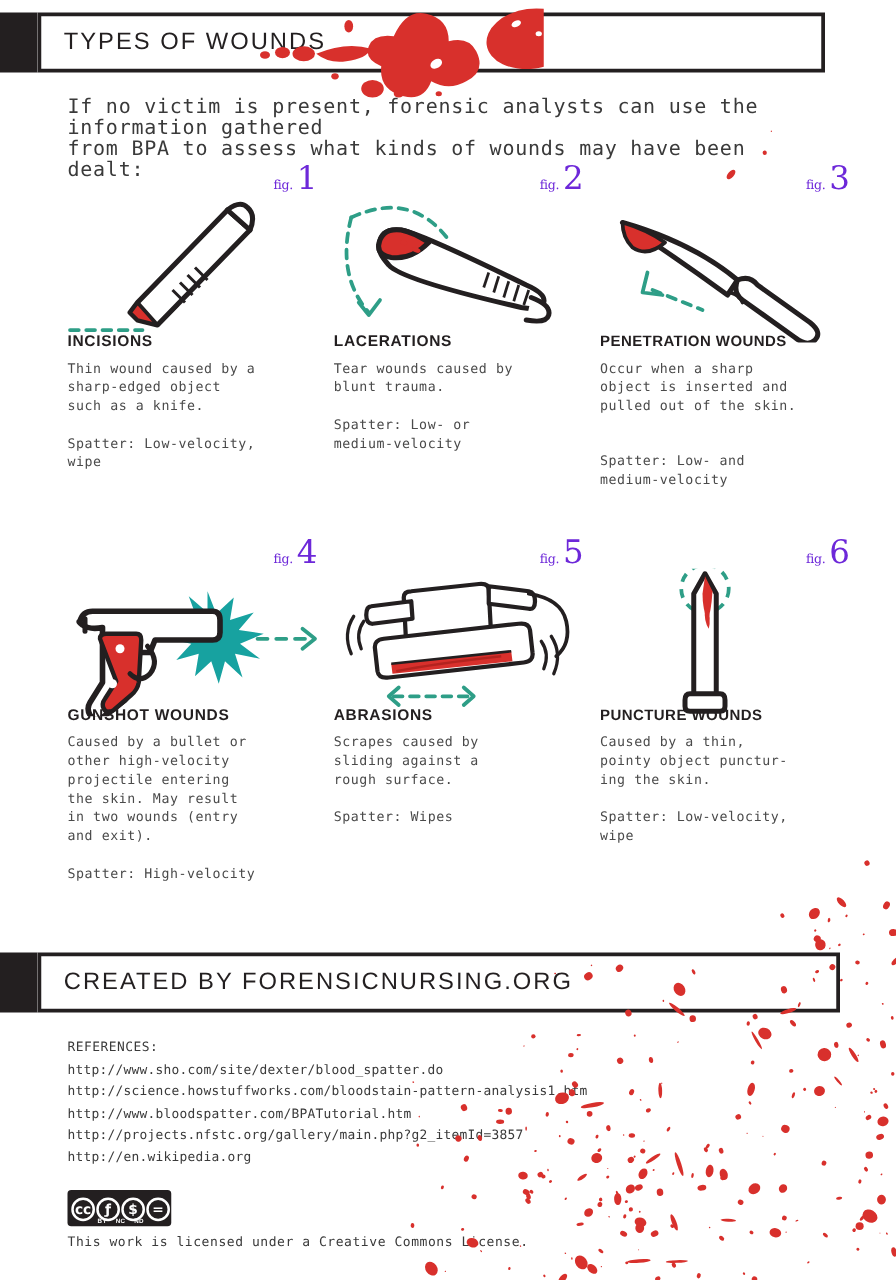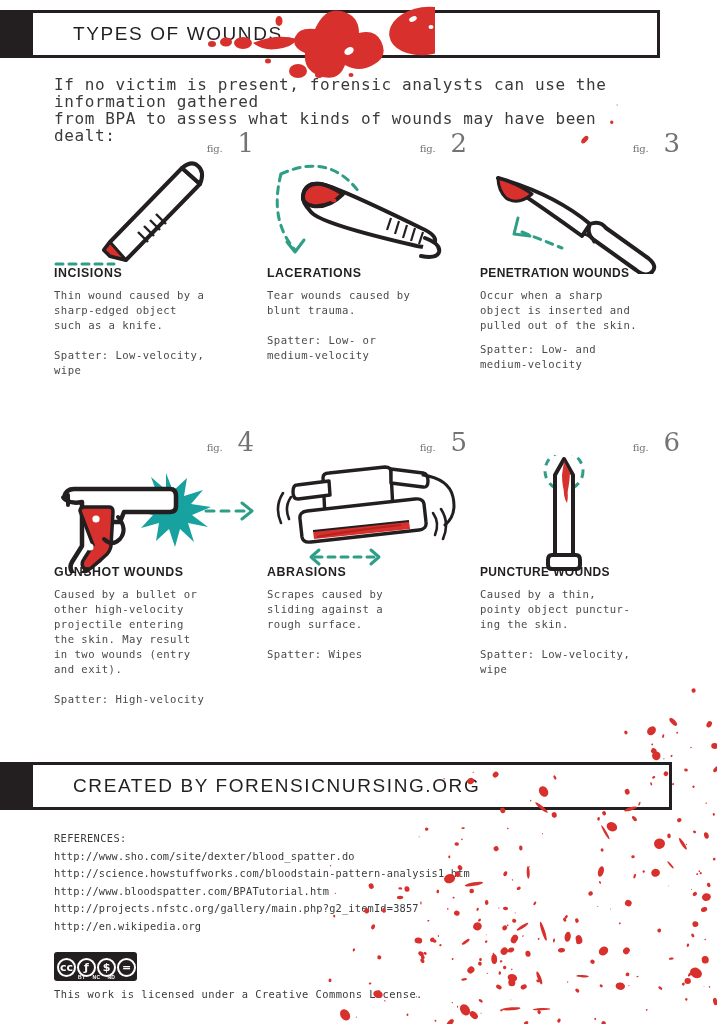--- a/index.html
+++ b/index.html
@@ -34,21 +34,21 @@
     display: flex;
     align-items: center;
     position: relative;
   }
   .banner-title {
     font-family: "Liberation Sans", sans-serif;
     font-size: 19px;
     font-weight: 500;
     letter-spacing: 1.6px;
     color: #231f20;
-    padding-left: 40px;
+    padding-left: 18px;
     white-space: nowrap;
   }
 
   #banner-top { left: 0; top: 10px; width: 660px; }
   #banner-bottom { left: 0; top: 762px; width: 672px; }
 
   
   .hdr-blood { position: absolute; pointer-events: none; }
 
   
@@ -75,22 +75,22 @@
   .col0 { left: 54px; }
   .col1 { left: 267px; }
   .col2 { left: 480px; }
 
   .fig-label {
     position: absolute;
     right: 10px;
     top: 0;
     display: flex;
     align-items: baseline;
-    gap: 15px;
-    color: #737373;
+    gap: 3px;
+    color: #6d28d9;
   }
   .fig-word {
     font-family: "DejaVu Serif", serif;
     font-size: 10px;
     letter-spacing: -0.2px;
   }
   .fig-num {
     font-family: "DejaVu Serif", serif;
     font-size: 26px;
     line-height: 1;
@@ -314,21 +314,21 @@
           <path d="M104 78 q8 2 10 8" stroke="#231f20" stroke-width="3" fill="none" stroke-linecap="round"></path>
           <g stroke="#2e9e87" stroke-width="3" fill="none" stroke-linecap="round">
             <path d="M42 76 L82 92" stroke-dasharray="7 6"></path>
             <path d="M38 62 L34 78 L50 80" stroke-linejoin="round"></path>
           </g>
         </svg>
         <div class="card-title" style="font-size:12px; letter-spacing:0.35px;">PENETRATION WOUNDS</div>
         <div class="card-desc">Occur when a sharp
 object is inserted and
 pulled out of the skin.</div>
-        <div class="card-spatter" style="top:212px">Spatter: Low- and
+        <div class="card-spatter" style="top:232px">Spatter: Low- and
 medium-velocity</div>
       </div>
     </div>
 
     <div class="row" style="margin-top:-1px;">
 
       <div class="card col0">
         <div class="fig-label">
           <span class="fig-word">fig.</span>
           <span class="fig-num">4</span>

